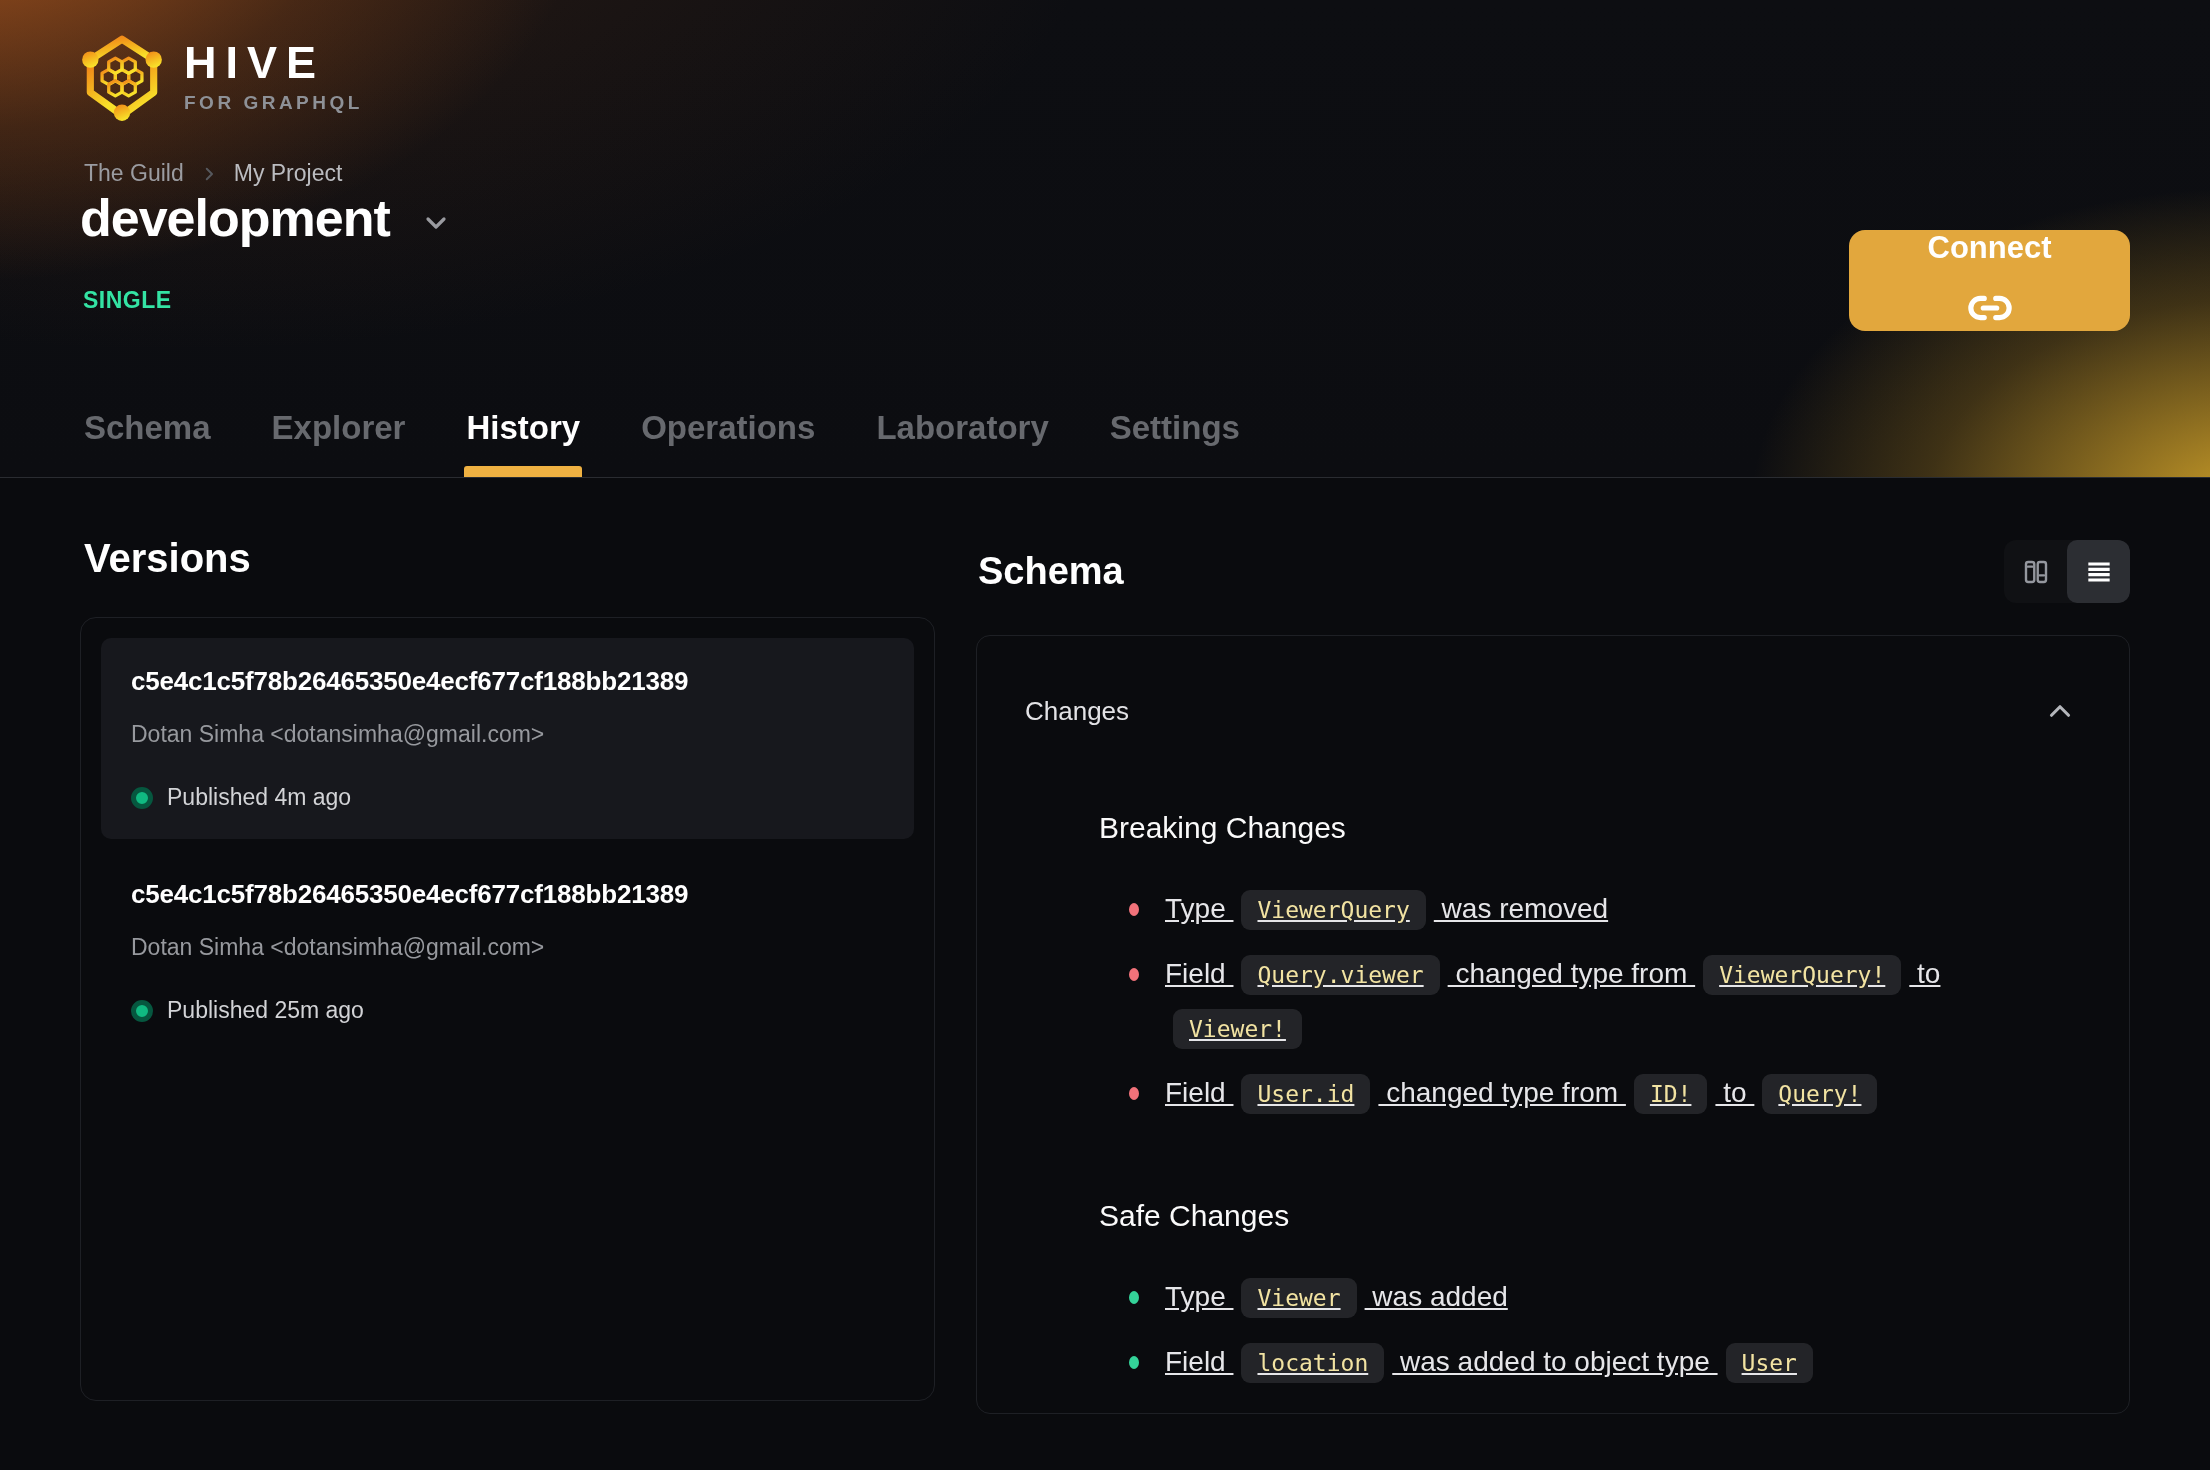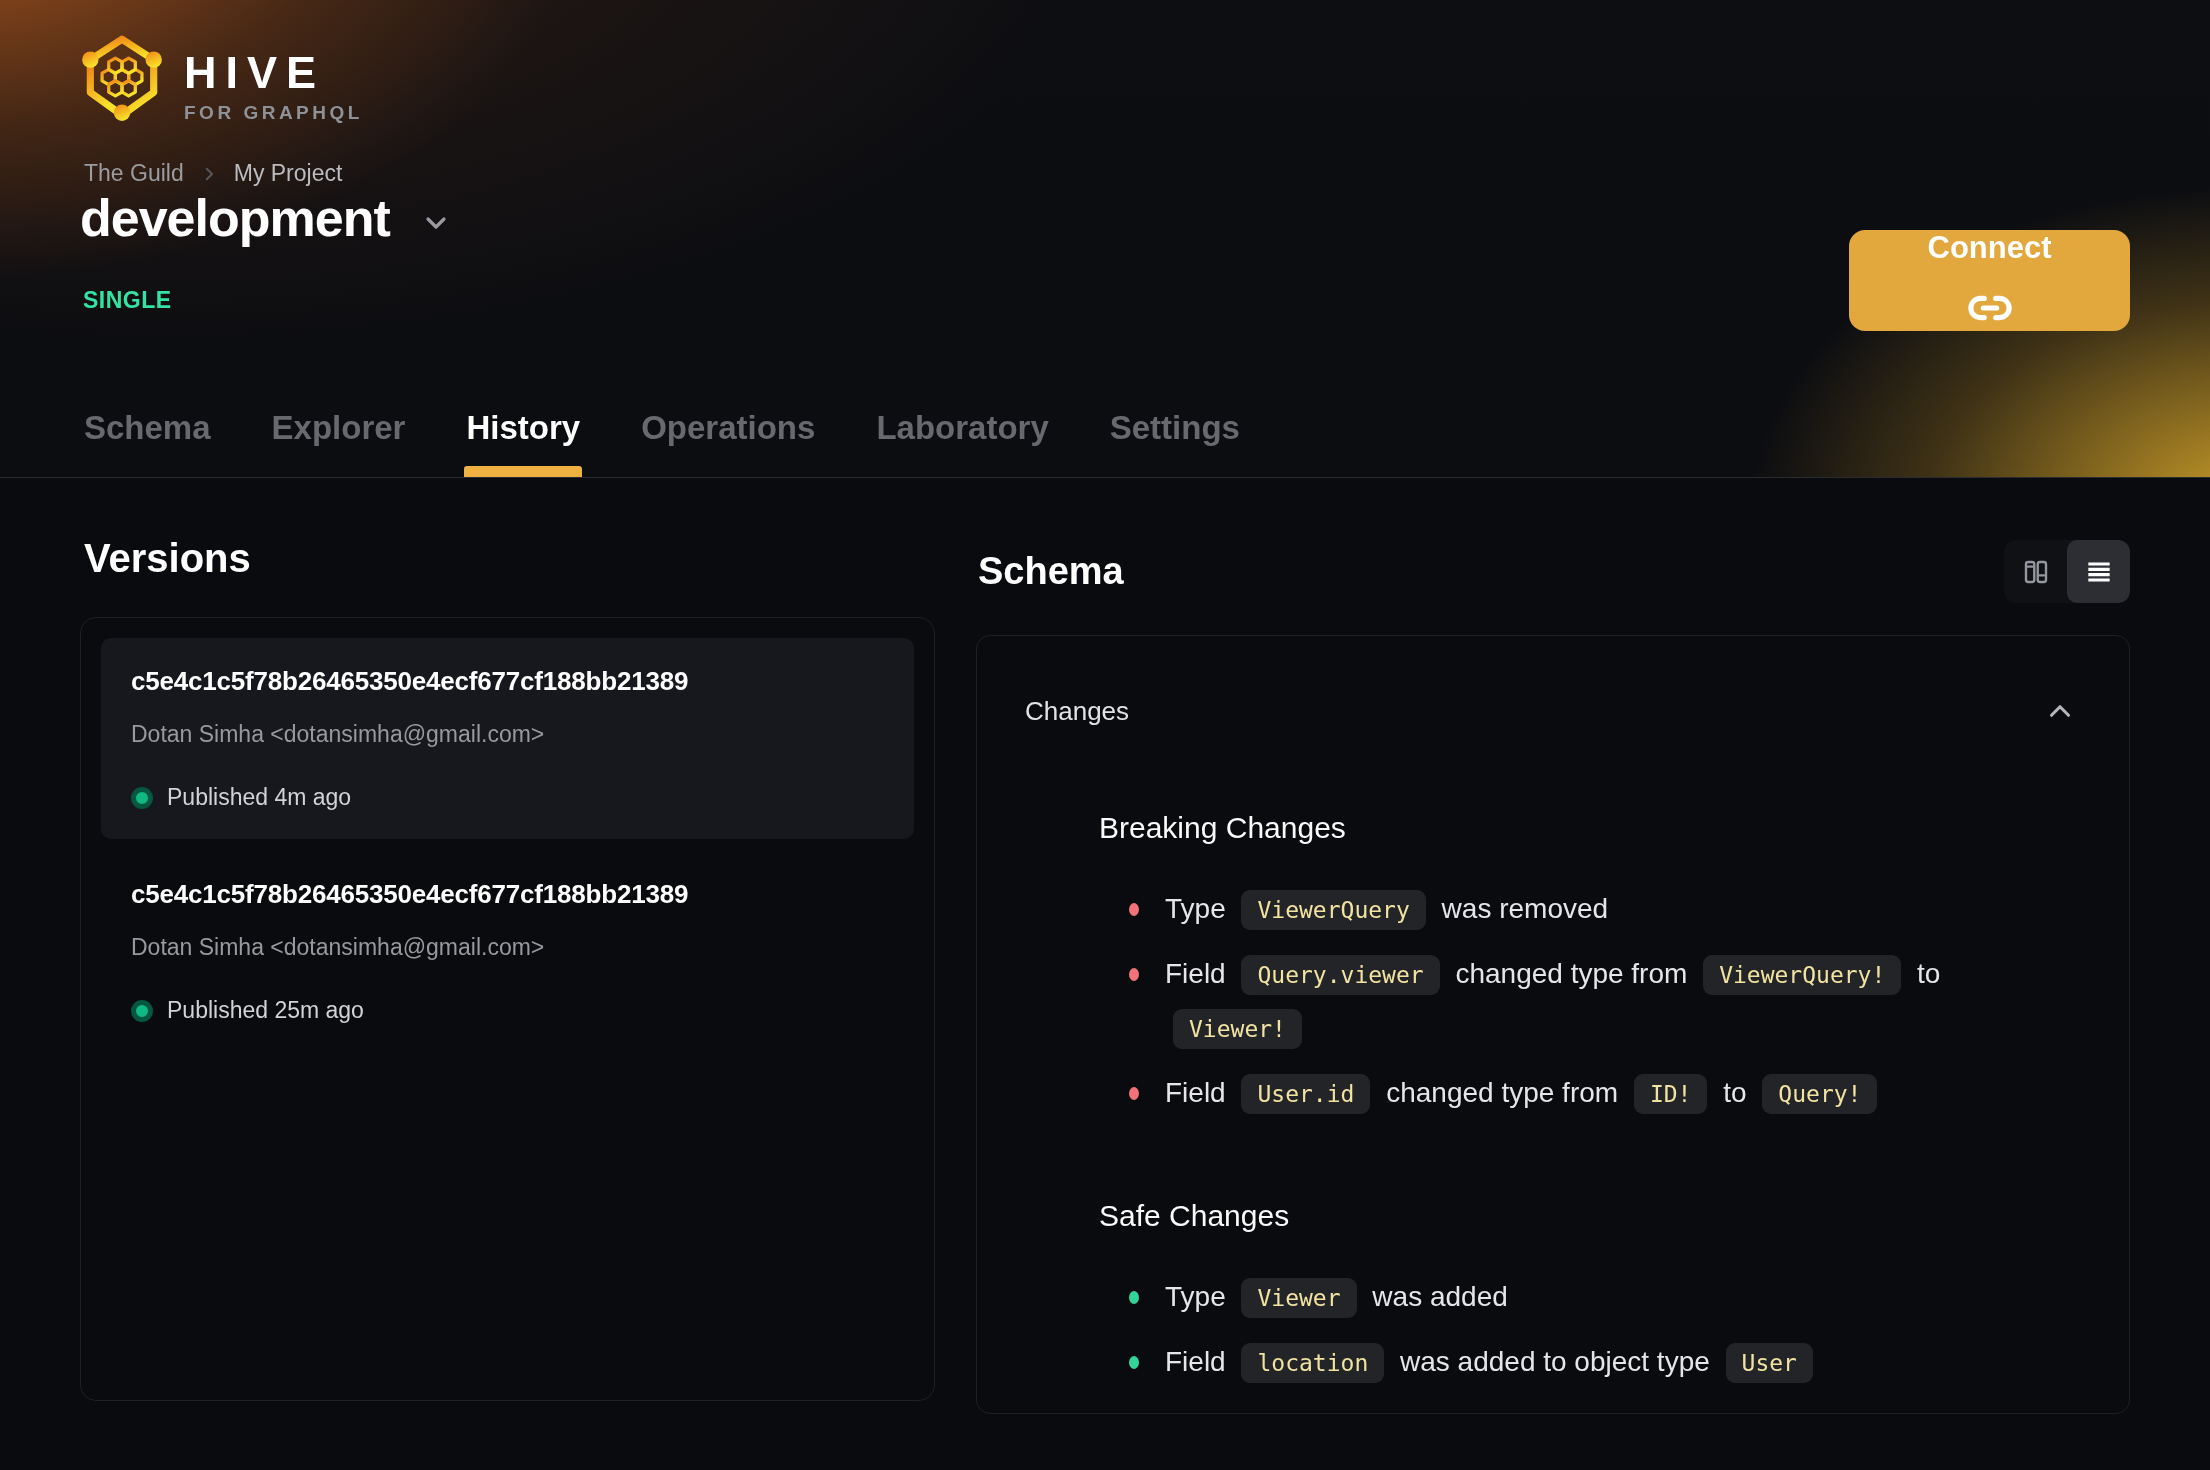--- a/index.html
+++ b/index.html
@@ -13,21 +13,21 @@
   
   header{
     position:relative;width:100%;height:478px;
     background:
       radial-gradient(900px 560px at -60px -120px, rgba(199,99,32,.85), rgba(150,75,25,.32) 45%, transparent 72%),
       radial-gradient(1500px 760px at 8% -25%, rgba(118,62,26,.28), transparent 62%),
       radial-gradient(680px 430px at 102% 106%, rgba(214,166,42,.95), rgba(160,120,30,.34) 48%, transparent 74%),
       linear-gradient(#0d0e12,#0c0d11);
     border-bottom:1px solid #2a2c31;
   }
-  .logo-row{position:absolute;left:82px;top:30px;display:flex;align-items:flex-end;gap:22px;cursor:pointer;}
+  .logo-row{position:absolute;left:82px;top:30px;display:flex;align-items:center;gap:22px;cursor:pointer;}
   .brand-name{font-size:45px;font-weight:800;letter-spacing:9px;color:#fff;line-height:1;}
   .brand-tagline{font-size:19px;font-weight:700;letter-spacing:3.5px;color:#8e9197;margin-top:8px;line-height:1;}
   .breadcrumb{position:absolute;left:84px;top:160px;display:flex;align-items:center;gap:16px;font-size:23px;}
   .crumb-org{color:#9b9ca1;cursor:pointer;}
   .crumb-project{color:#bbbcc0;cursor:pointer;}
   .title-row{position:absolute;left:80px;top:192px;display:flex;align-items:center;gap:30px;}
   .target-name{font-size:52px;font-weight:700;letter-spacing:-1px;margin:0;line-height:1;}
   .badge-single{position:absolute;left:83px;top:287px;font-size:23px;font-weight:700;letter-spacing:.5px;color:var(--single);}
   .connect-btn{
     position:absolute;right:80px;top:230px;width:281px;height:101px;
@@ -75,21 +75,21 @@
     overflow:hidden;
   }
   .panel-head{display:flex;align-items:center;justify-content:space-between;padding:54px 48px 0 48px;}
   .panel-head-label{font-size:26px;color:#e3e3e6;}
   .collapse-btn{background:none;border:none;cursor:pointer;padding:4px;display:flex;}
   .changes-body{padding:0 44px 0 122px;}
   .change-section-title{font-size:30px;font-weight:500;color:#fafafa;margin:78px 0 0 0;line-height:1.2;}
   ul.changes{list-style:none;margin:36px 0 0 28px;padding:0;}
   ul.changes li{
     position:relative;padding-left:38px;max-width:878px;
-    font-size:28px;color:#e6e6e9;line-height:1.95;margin-bottom:10px;font-weight:400;
+    font-size:28px;color:#e6e6e9;line-height:1.95;margin-bottom:10px;font-weight:400;text-decoration:underline;
   }
   ul.changes li::before{
     content:"";position:absolute;left:2px;top:21px;width:10px;height:13px;border-radius:50%;
     background:var(--bullet,#888);
   }
   ul.changes.breaking li::before{background:var(--breaking);}
   ul.changes.safe li::before{background:var(--safe);}
   code.chip{
     font-family:"DejaVu Sans Mono","Liberation Mono",monospace;
     font-size:23px;color:var(--codeText);background:var(--codeBg);

